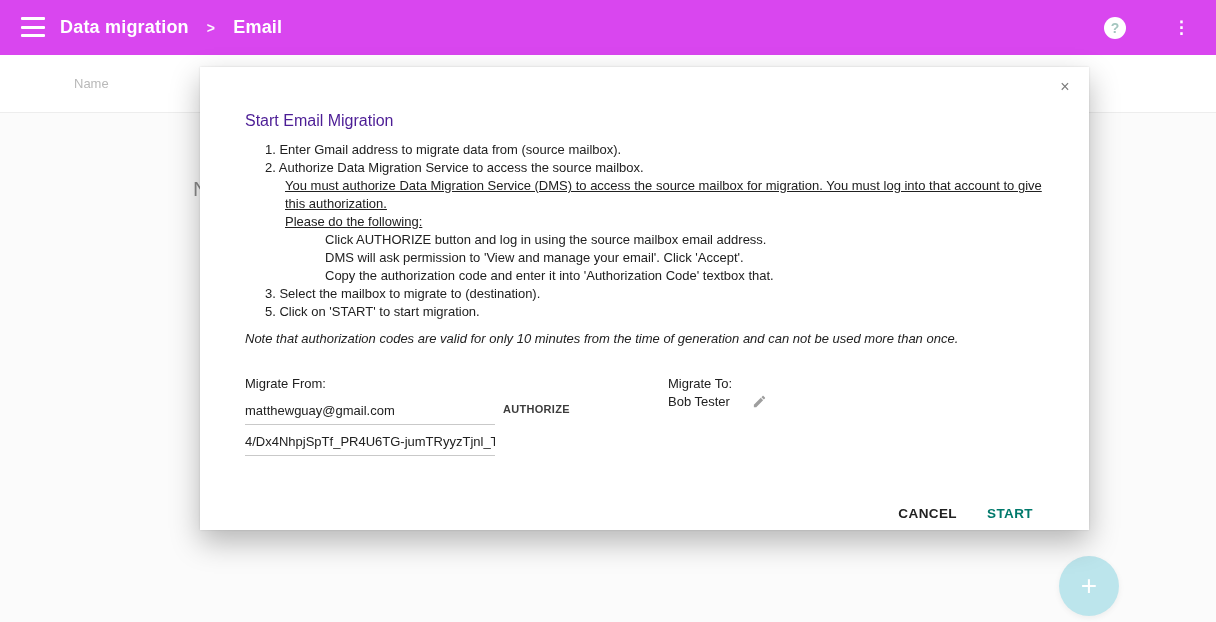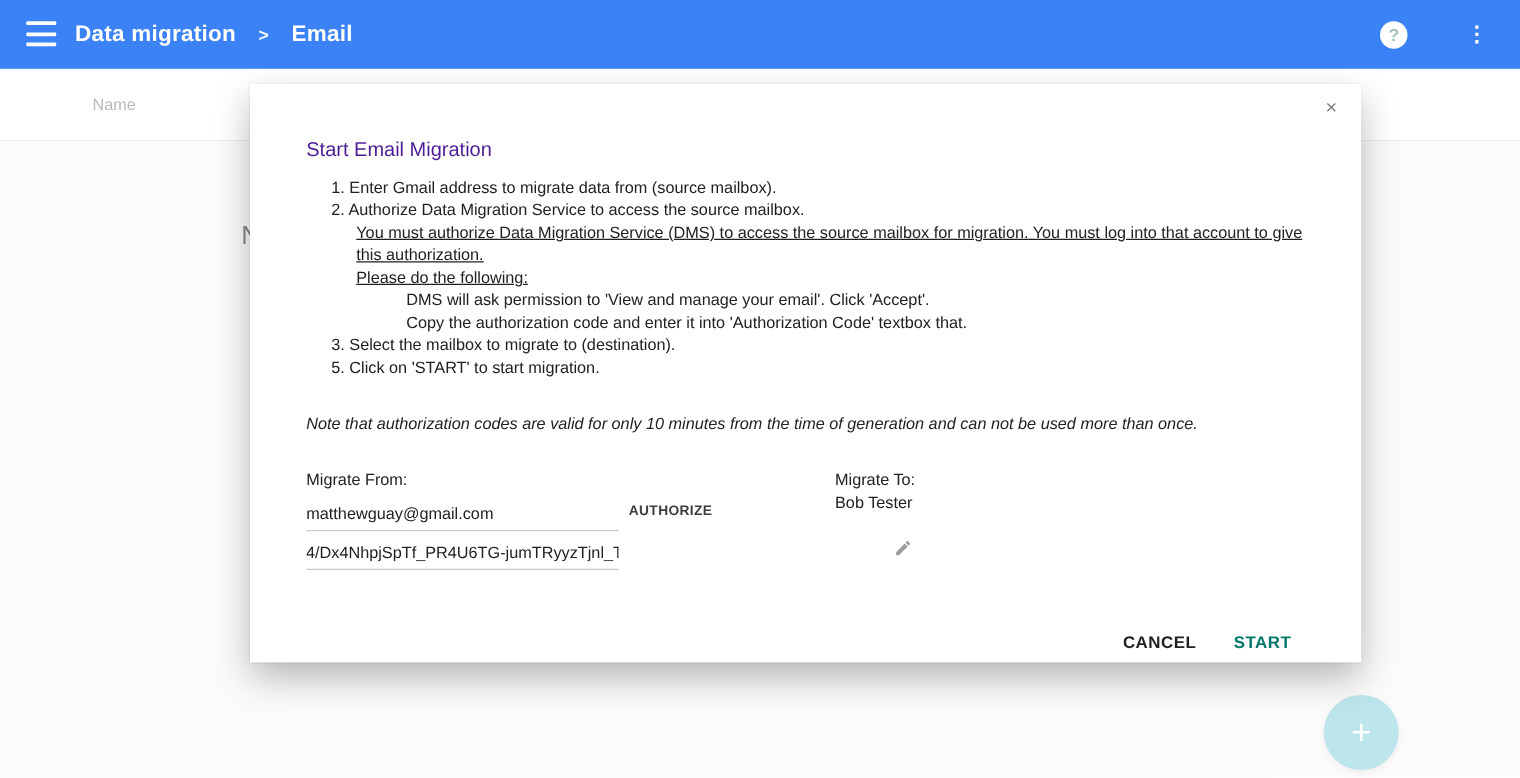--- a/index.html
+++ b/index.html
@@ -8,21 +8,21 @@
     font-family: "Liberation Sans", sans-serif;
     background: #fbfbfb;
     position: relative;
     color: #212121;
   }
   .stage { position: absolute; left: 0; top: 0; width: 1216px; height: 622px; }
 
   
   .appbar {
     position: absolute; left: 0; top: 0; width: 1216px; height: 55px;
-    background: #3b82f6;
+    background: #d946ef;
     display: flex; align-items: center; padding-left: 22px;
   }
   .hamburger {
     position: absolute; left: 21px; top: 17px; width: 24px; height: 20px;
     display: flex; flex-direction: column; justify-content: space-between;
     cursor: pointer;
   }
   .hamburger span { display: block; height: 3px; background: #ffffff; border-radius: 1px; }
   .crumbs {
     position: absolute; left: 60px; top: 0; height: 55px;
@@ -109,22 +109,22 @@
   .field-code  { top: 365px; }
   .authorize-btn {
     position: absolute; left: 303px; top: 336px;
     font-size: 11px; font-weight: bold; color: #3d3d3d;
     letter-spacing: 0.3px; cursor: pointer; background: none; border: none;
     font-family: "Liberation Sans", sans-serif;
   }
   .label-to { position: absolute; left: 468px; top: 309px; }
   .migrate-to-row {
     position: absolute; left: 468px; top: 327px;
-    display: flex; align-items: flex-end; gap: 22px;
-    font-size: 13px; color: #212121; flex-direction: column;
+    display: flex; align-items: flex-start; gap: 22px;
+    font-size: 13px; color: #212121;
   }
   .pencil { width: 15px; height: 15px; cursor: pointer; display: inline-block; }
   .pencil svg { width: 15px; height: 15px; fill: #9e9e9e; }
 
   .modal-actions {
     position: absolute; right: 56px; top: 406px;
     display: flex; gap: 30px; align-items: center;
   }
   .dlg-btn {
     background: none; border: none; cursor: pointer;
@@ -166,20 +166,21 @@
   <div class="modal">
     <div class="modal-close">×</div>
     <div class="modal-title">Start Email Migration</div>
 
     <div class="instructions">
       <div class="instr-line indent-0">1. Enter Gmail address to migrate data from (source mailbox).</div>
       <div class="instr-line indent-0">2. Authorize Data Migration Service to access the source mailbox.</div>
       <div class="instr-line indent-1">You must authorize Data Migration Service (DMS) to access the source mailbox for migration. You must log into that account to give</div>
       <div class="instr-line indent-1">this authorization.</div>
       <div class="instr-line indent-1">Please do the following:</div>
+      <div class="instr-line indent-2">Click AUTHORIZE button and log in using the source mailbox email address.</div>
       <div class="instr-line indent-2">DMS will ask permission to 'View and manage your email'. Click 'Accept'.</div>
       <div class="instr-line indent-2">Copy the authorization code and enter it into 'Authorization Code' textbox that.</div>
       <div class="instr-line indent-0">3. Select the mailbox to migrate to (destination).</div>
       <div class="instr-line indent-0">5. Click on 'START' to start migration.</div>
     </div>
 
     <div class="note-line">Note that authorization codes are valid for only 10 minutes from the time of generation and can not be used more than once.</div>
 
     <span class="form-label label-from">Migrate From:</span>
     <input class="field field-email" type="text" value="matthewguay@gmail.com" style="">

